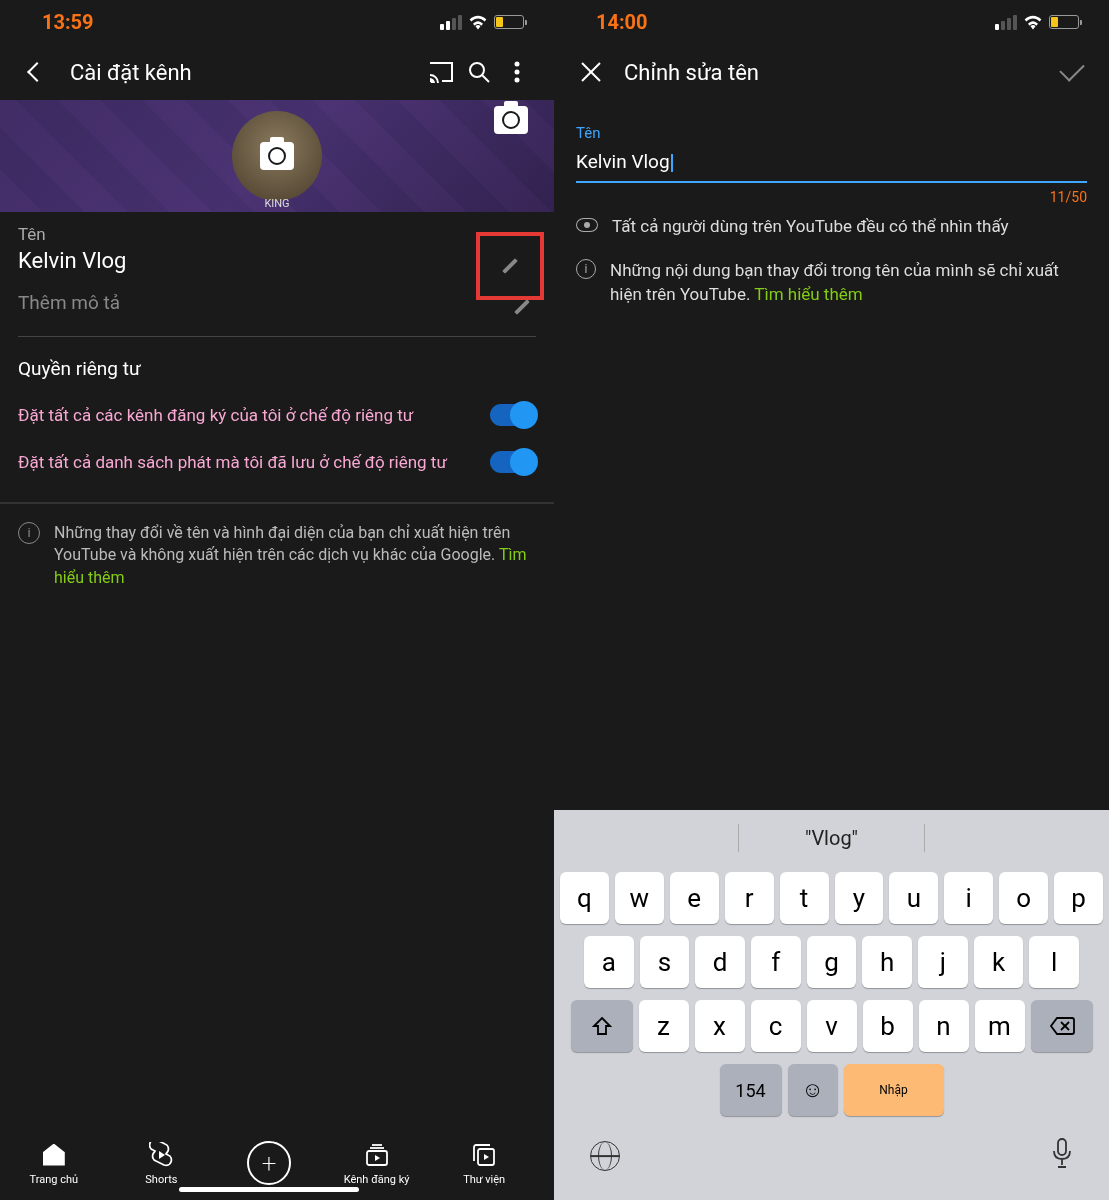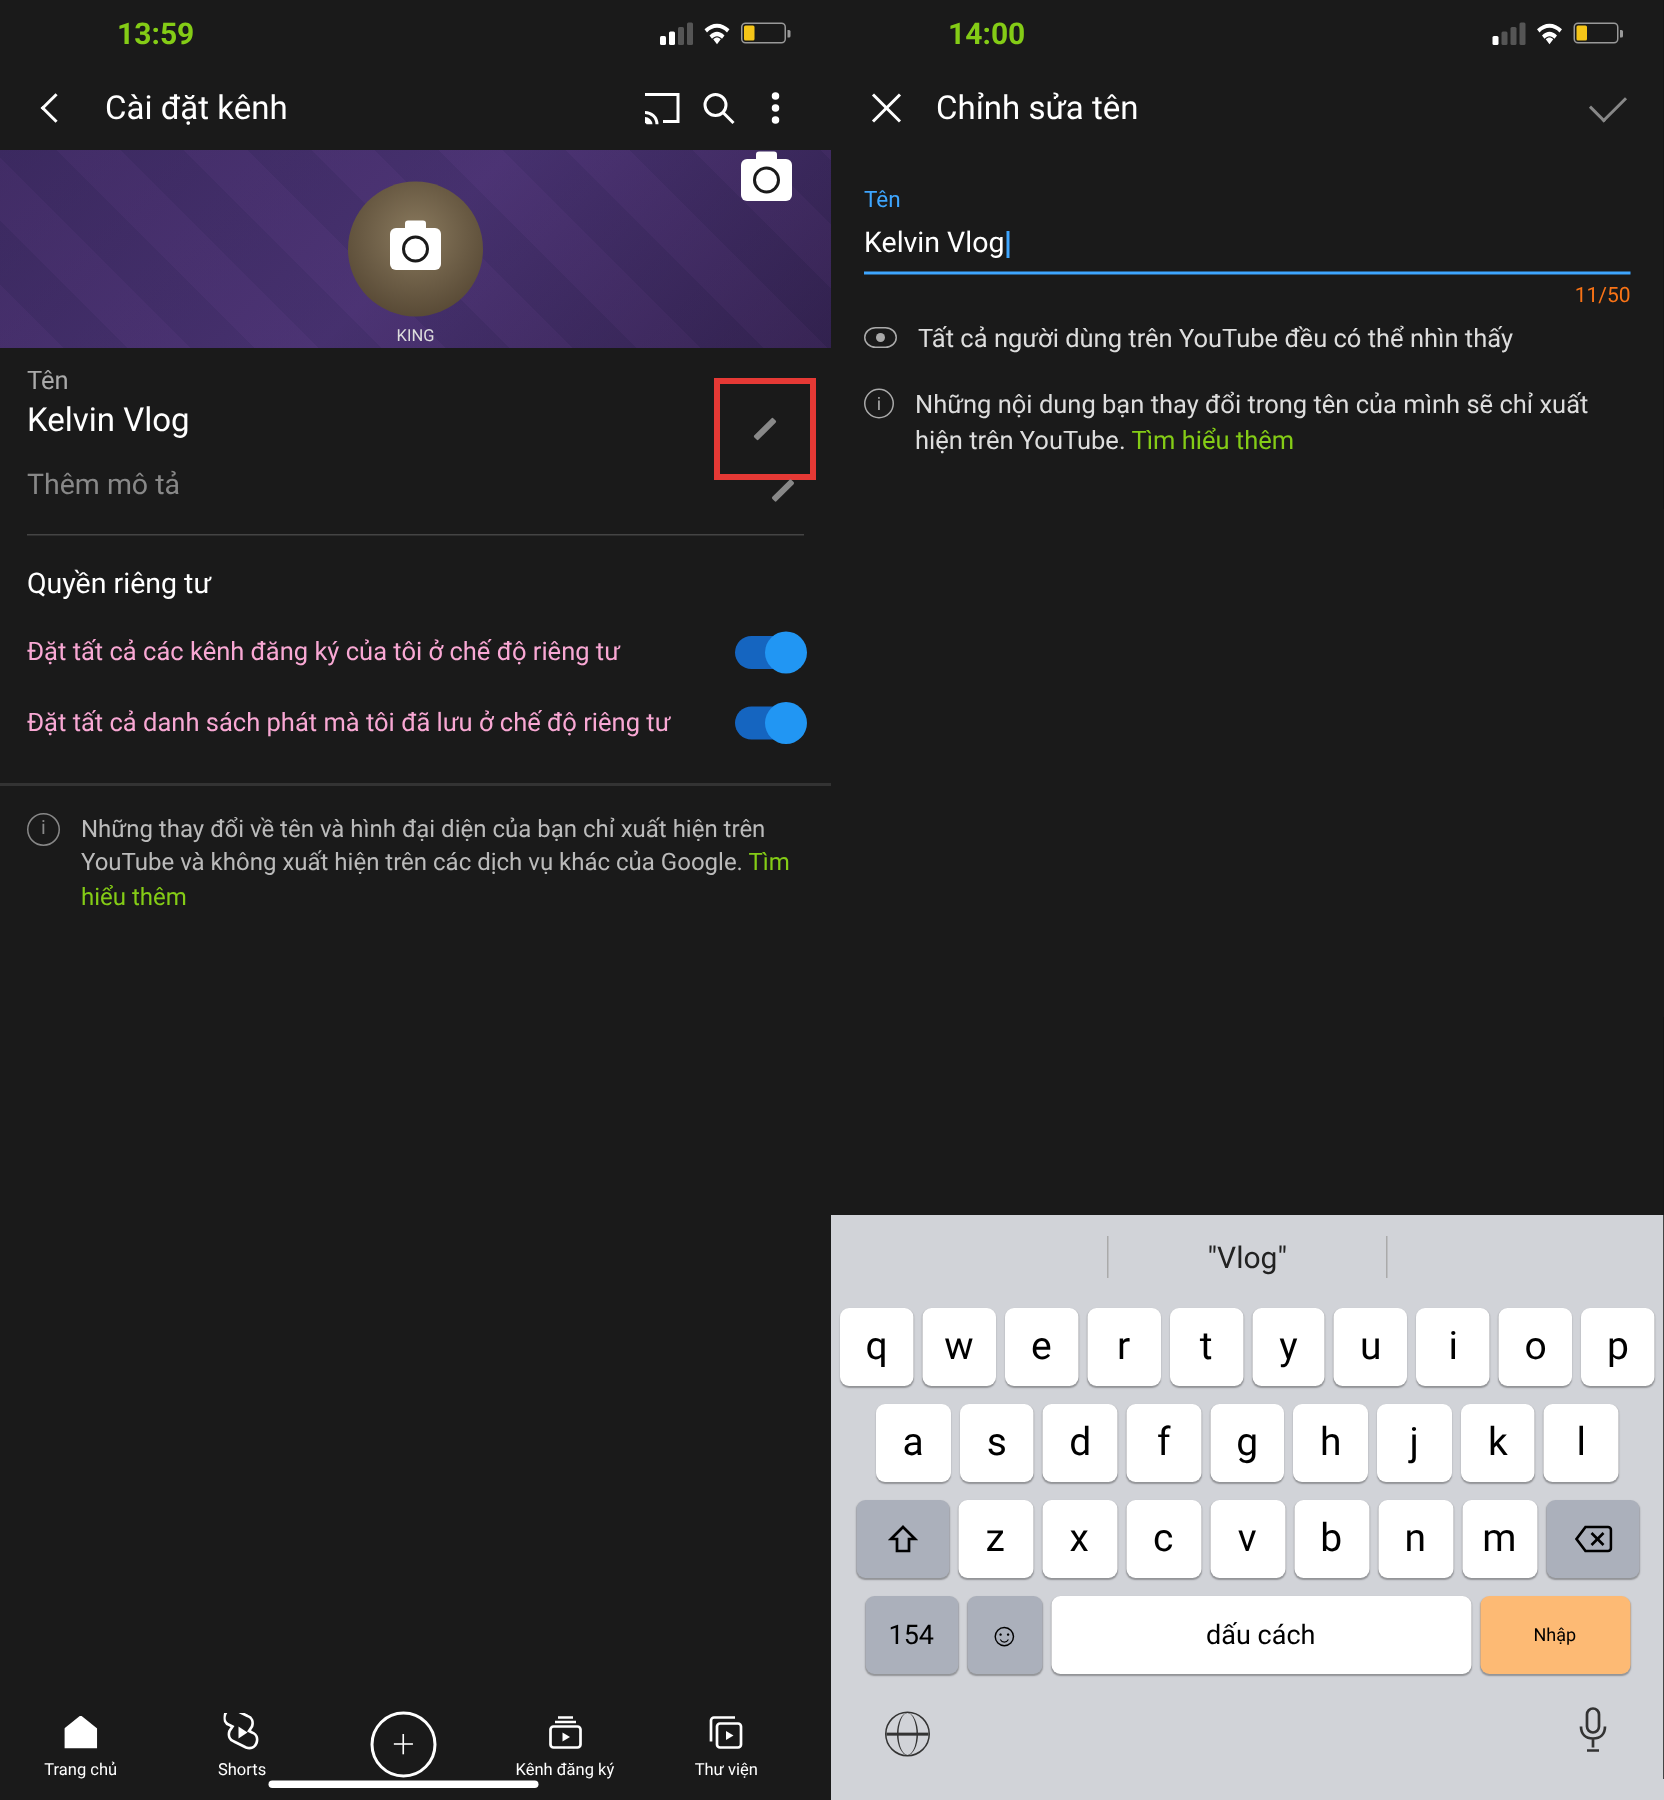--- a/index.html
+++ b/index.html
@@ -9,41 +9,41 @@
   color: #fff;
   width: 1109px;
   height: 1200px;
   display: flex;
   overflow: hidden;
 }
 .screen { width: 554px; height: 1200px; background: #1a1a1a; position: relative; display: flex; flex-direction: column; }
 .screen-right { width: 555px; }
 
 
-.status-bar { height: 44px; display: flex; align-items: center; justify-content: space-between; padding: 0 30px 0 42px; font-size: 20px; font-weight: 600; color: #84cc16; margin-left: 36px; }
+.status-bar { height: 44px; display: flex; align-items: center; justify-content: space-between; padding: 0 30px 0 42px; font-size: 20px; font-weight: 600; color: #f97316; }
 .status-left { font-size: 20px; font-weight: 700; }
 .status-right { display: flex; align-items: center; gap: 6px; }
 .signal { display: flex; align-items: flex-end; gap: 2px; }
 .signal-bar { width: 4px; background: #fff; border-radius: 1px; }
 .signal-bar.b1 { height: 6px; } .signal-bar.b2 { height: 9px; }
 .signal-bar.b3 { height: 12px; } .signal-bar.b4 { height: 15px; }
 .signal-bar.dim { background: #555; }
 .wifi-icon { width: 20px; height: 16px; }
 .battery { width: 30px; height: 14px; border: 1.5px solid #999; border-radius: 3px; position: relative; }
 .battery::after { content: ''; position: absolute; right: -4px; top: 4px; width: 2.5px; height: 5px; background: #999; border-radius: 0 1px 1px 0; }
 .battery-fill { position: absolute; left: 1px; top: 1px; bottom: 1px; width: 25%; background: #f5c518; border-radius: 1px; }
 
 
 .header { height: 56px; display: flex; align-items: center; padding: 0 18px; gap: 0; }
 .header-title { font-size: 22px; margin-left: 14px; flex: 1; }
 .icon-btn { width: 38px; height: 38px; display: flex; align-items: center; justify-content: center; color: #fff; }
 .back-chevron { width: 14px; height: 14px; border-left: 2.5px solid #fff; border-bottom: 2.5px solid #fff; transform: rotate(45deg); }
 
 
-.banner { height: 132px; background: linear-gradient(135deg, #3b2a5e, #4a3472, #2d1f45); position: relative; display: flex; align-items: center; justify-content: center; }
+.banner { height: 112px; background: linear-gradient(135deg, #3b2a5e, #4a3472, #2d1f45); position: relative; display: flex; align-items: center; justify-content: center; }
 .banner-overlay { position: absolute; inset: 0; background: repeating-linear-gradient(45deg, rgba(80,50,120,.3) 0 30px, rgba(60,40,100,.3) 30px 60px); }
 .avatar { width: 90px; height: 90px; border-radius: 50%; background: radial-gradient(circle at 50% 40%, #8a7a5e, #4a3c2a); position: relative; display: flex; align-items: center; justify-content: center; z-index: 1; }
 .camera-icon { width: 34px; height: 28px; background: #fff; border-radius: 4px; position: relative; }
 .camera-icon::before { content: ''; position: absolute; top: -5px; left: 50%; transform: translateX(-50%); width: 14px; height: 7px; background: #fff; border-radius: 2px 2px 0 0; }
 .camera-icon::after { content: ''; position: absolute; top: 50%; left: 50%; transform: translate(-50%,-50%); width: 14px; height: 14px; border: 2.5px solid #1a1a1a; border-radius: 50%; }
 .banner-camera { position: absolute; top: 6px; right: 26px; z-index: 2; }
 .banner-caption { position: absolute; bottom: 2px; color: #ddd; font-size: 11px; z-index: 1; }
 
 .section { padding: 12px 18px 8px; position: relative; }
 .label { color: #aaa; font-size: 17px; }
@@ -337,21 +337,20 @@
               <line x1="12" y1="6" x2="20" y2="14" stroke="#000" stroke-width="1.8"></line>
               <line x1="20" y1="6" x2="12" y2="14" stroke="#000" stroke-width="1.8"></line>
             </svg>
         </div>
       </div>
       <div class="key-row">
         <div class="key key-123">154</div>
         <div class="key key-emoji">
           <span>☺</span>
         </div>
-        <div class="key key-space">dấu cách</div>
         <div class="key key-enter">Nhập</div>
       </div>
     </div>
     <div class="kb-bottom">
       <div class="globe"></div>
       <div>
         <svg width="22" height="34" viewBox="0 0 22 34">
             <rect x="7" y="2" width="8" height="16" rx="4" fill="none" stroke="#333" stroke-width="1.8"></rect>
             <path d="M3 14c0 5 3 8 8 8s8-3 8-8M11 22v6M7 30h8" fill="none" stroke="#333" stroke-width="1.8"></path>
           </svg>

